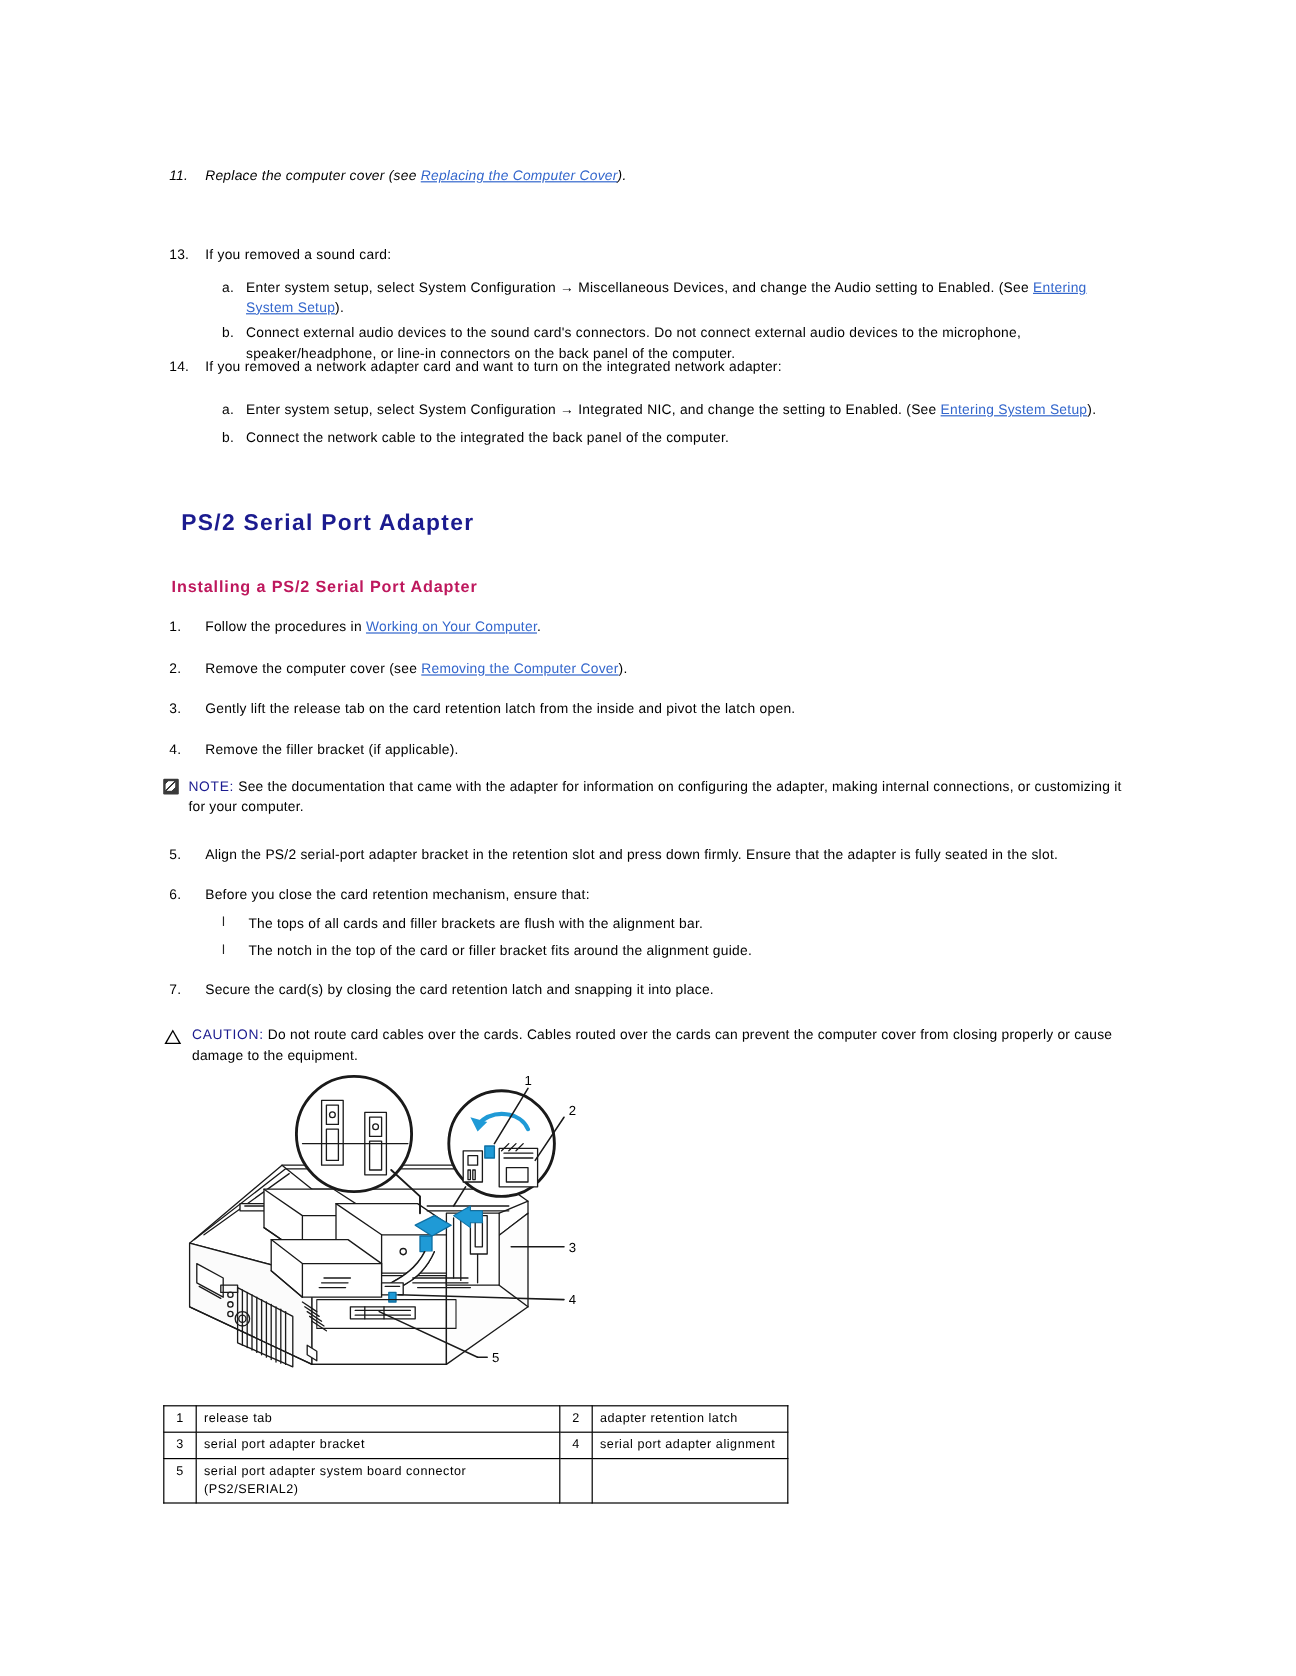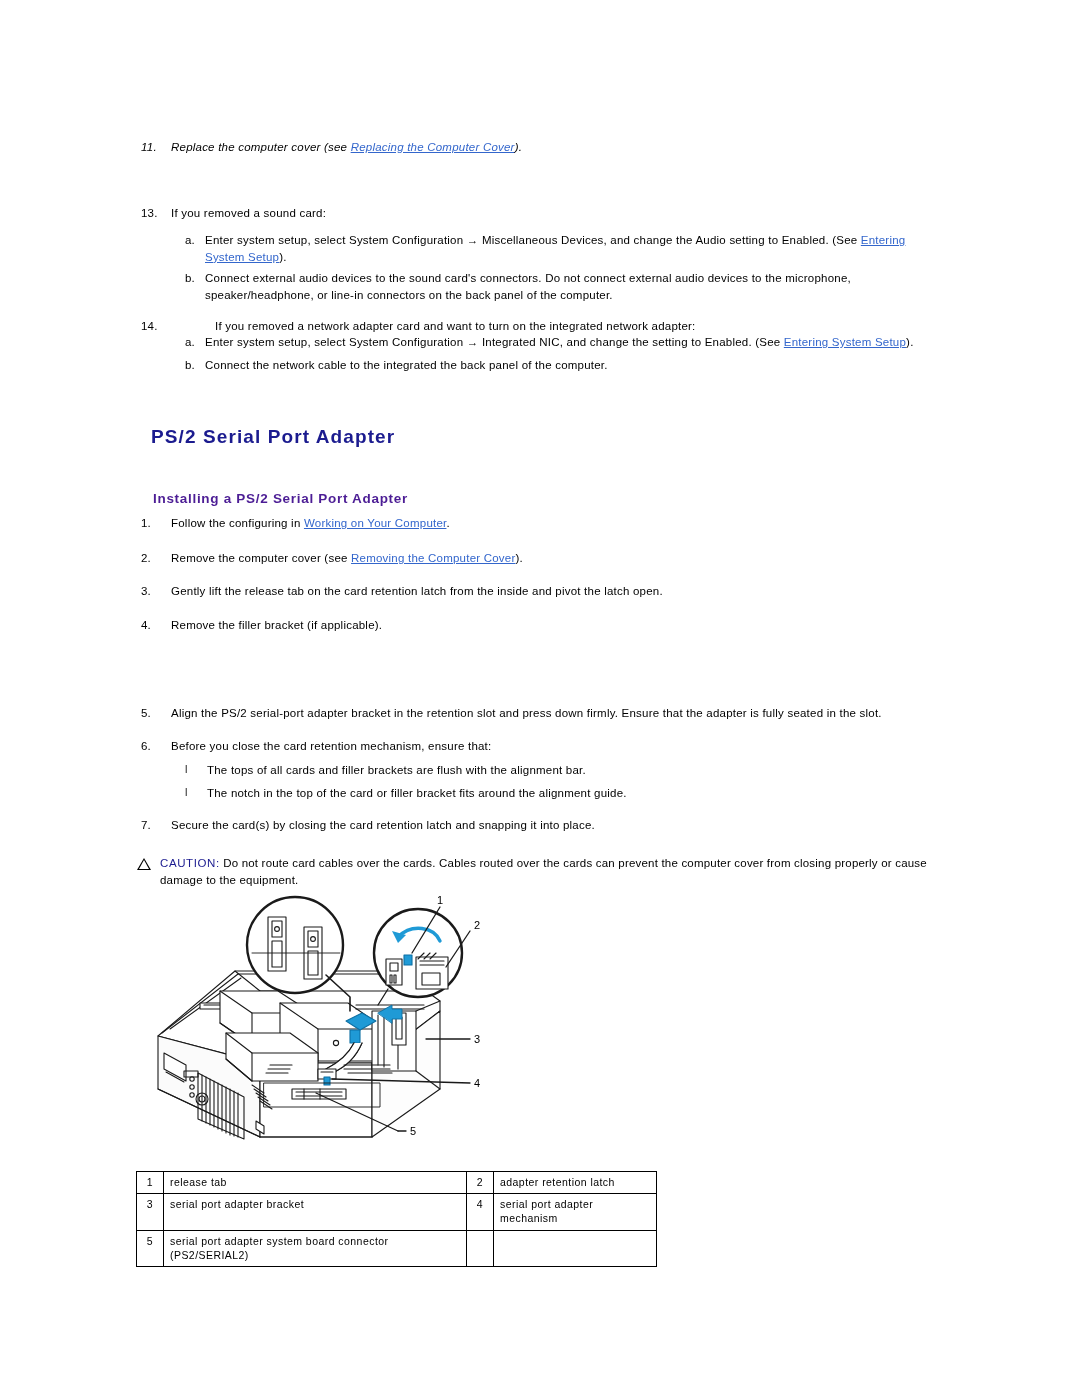--- a/index.html
+++ b/index.html
@@ -62,26 +62,26 @@
     margin: 16px;
     left: 135px;
     top: 410px;
     font-size: 19px;
     font-weight: bold;
     color: #1b1b8f;
     letter-spacing: 1.1px;
   }
   h2.subtitle {
     position: absolute;
-    margin: 18px;
+    margin: 8px;
     left: 135px;
     top: 473px;
     font-size: 13.5px;
     font-weight: bold;
-    color: #4c1d95;
+    color: #be185d;
     letter-spacing: 0.7px;
   }
 
   
   .callout {
     position: absolute;
     display: flex;
     align-items: flex-start;
     line-height: 1.45;
     letter-spacing: 0.2px;
@@ -181,58 +181,62 @@
   <div class="step lvl2" style="top:232px; width:748px;">
     <span class="marker">a.</span>
     <span class="body"><span>Enter system setup, select System Configuration → Miscellaneous Devices, and change the Audio setting to Enabled. (See </span><span class="doclink">Entering System Setup</span><span>).</span></span>
   </div>
 
   <div class="step lvl2" style="top:270px; width:760px;">
     <span class="marker">b.</span>
     <span class="body">Connect external audio devices to the sound card's connectors. Do not connect external audio devices to the microphone, speaker/headphone, or line-in connectors on the back panel of the computer.</span>
   </div>
 
-  <div class="step lvl1" style="top:318px; width:790px;gap:44px;">
+  <div class="step lvl1" style="top:298px; width:790px;">
     <span class="marker">14.</span>
     <span class="body">If you removed a network adapter card and want to turn on the integrated network adapter:</span>
   </div>
 
   <div class="step lvl2" style="top:334px; width:748px;">
     <span class="marker">a.</span>
     <span class="body"><span>Enter system setup, select System Configuration → Integrated NIC, and change the setting to Enabled. (See </span><span class="doclink">Entering System Setup</span><span>).</span></span>
   </div>
 
   <div class="step lvl2" style="top:357px; width:748px;">
     <span class="marker">b.</span>
     <span class="body">Connect the network cable to the integrated the back panel of the computer.</span>
   </div>
 
   <h1 class="title">PS/2 Serial Port Adapter</h1>
   <h2 class="subtitle">Installing a PS/2 Serial Port Adapter</h2>
 
   <div class="step lvl1" style="top:515px; width:790px;">
     <span class="marker">1.</span>
-    <span class="body"><span>Follow the configuring in </span><span class="doclink">Working on Your Computer</span><span>.</span></span>
+    <span class="body"><span>Follow the procedures in </span><span class="doclink">Working on Your Computer</span><span>.</span></span>
   </div>
 
   <div class="step lvl1" style="top:550px; width:790px;">
     <span class="marker">2.</span>
     <span class="body"><span>Remove the computer cover (see </span><span class="doclink">Removing the Computer Cover</span><span>).</span></span>
   </div>
 
   <div class="step lvl1" style="top:583px; width:790px;">
     <span class="marker">3.</span>
     <span class="body">Gently lift the release tab on the card retention latch from the inside and pivot the latch open.</span>
   </div>
 
   <div class="step lvl1" style="top:617px; width:790px;">
     <span class="marker">4.</span>
     <span class="body">Remove the filler bracket (if applicable).</span>
   </div>
 
+  <div class="callout" style="left:136px; top:648px; width:810px;">
+    <span class="note-icon"></span>
+    <span class="ctext"><span class="kw">NOTE:</span><span> See the documentation that came with the adapter for information on configuring the adapter, making internal connections, or customizing it for your computer.</span></span>
+  </div>
 
   <div class="step lvl1" style="top:705px; width:810px;">
     <span class="marker">5.</span>
     <span class="body">Align the PS/2 serial-port adapter bracket in the retention slot and press down firmly. Ensure that the adapter is fully seated in the slot.</span>
   </div>
 
   <div class="step lvl1" style="top:738px; width:790px;">
     <span class="marker">6.</span>
     <span class="body">Before you close the card retention mechanism, ensure that:</span>
   </div>
@@ -438,21 +442,21 @@
       <tr>
         <td class="num">1</td>
         <td class="lbl-a">release tab</td>
         <td class="num">2</td>
         <td class="lbl-b">adapter retention latch</td>
       </tr>
       <tr>
         <td class="num">3</td>
         <td class="lbl-a">serial port adapter bracket</td>
         <td class="num">4</td>
-        <td class="lbl-b">serial port adapter mechanism</td>
+        <td class="lbl-b">serial port adapter alignment</td>
       </tr>
       <tr>
         <td class="num">5</td>
         <td class="lbl-a">serial port adapter system board connector (PS2/SERIAL2)</td>
         <td class="num"></td>
         <td class="lbl-b"></td>
       </tr>
     </tbody>
   </table>
 

